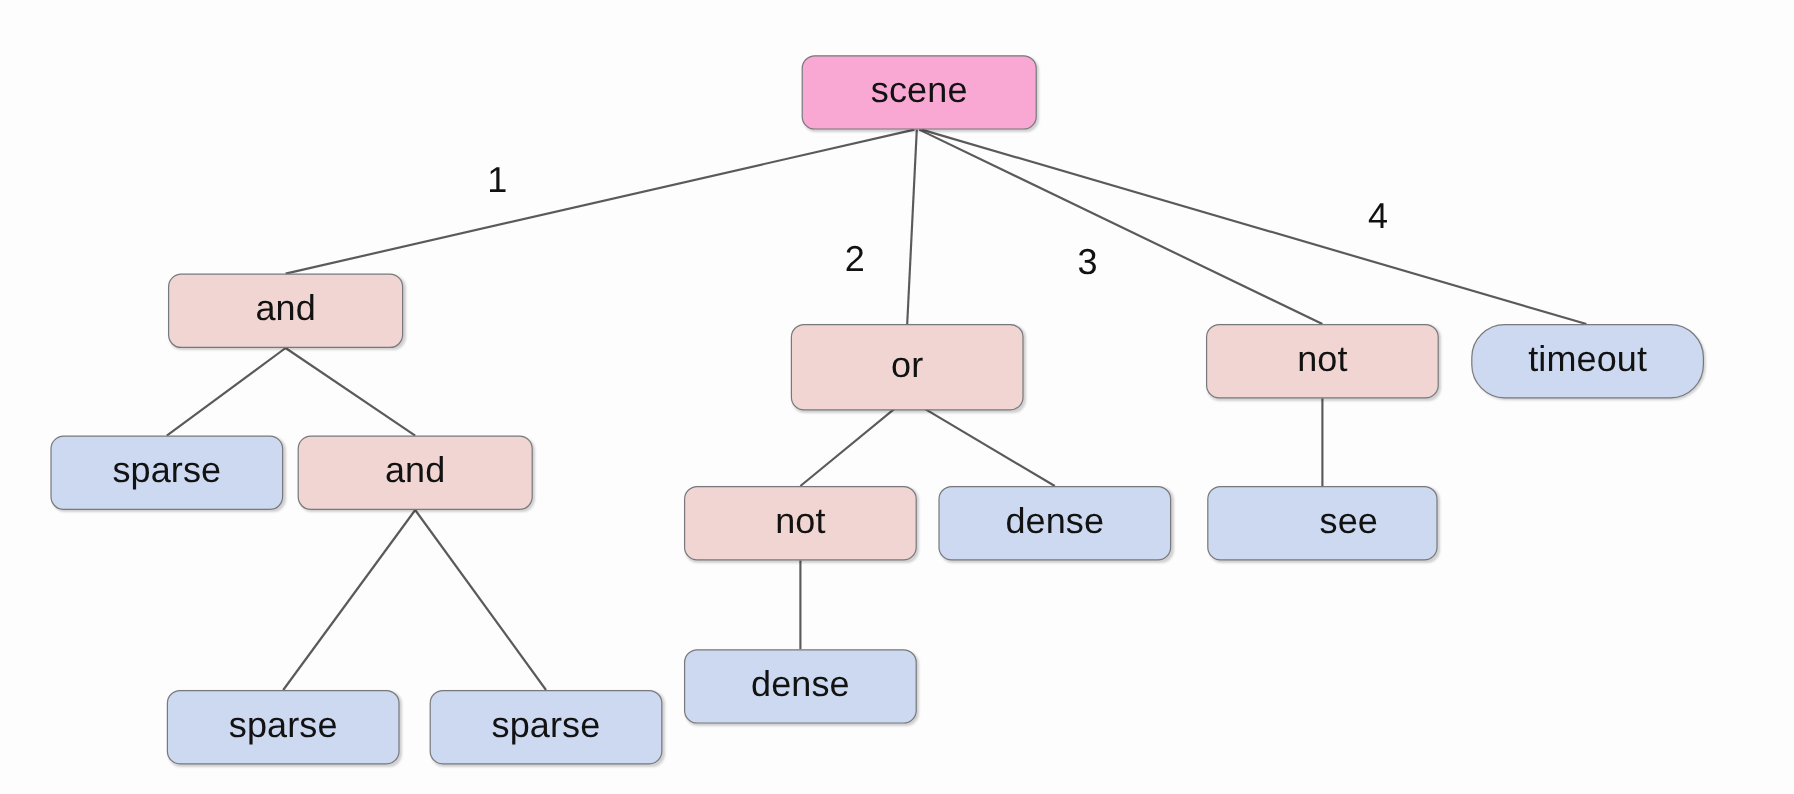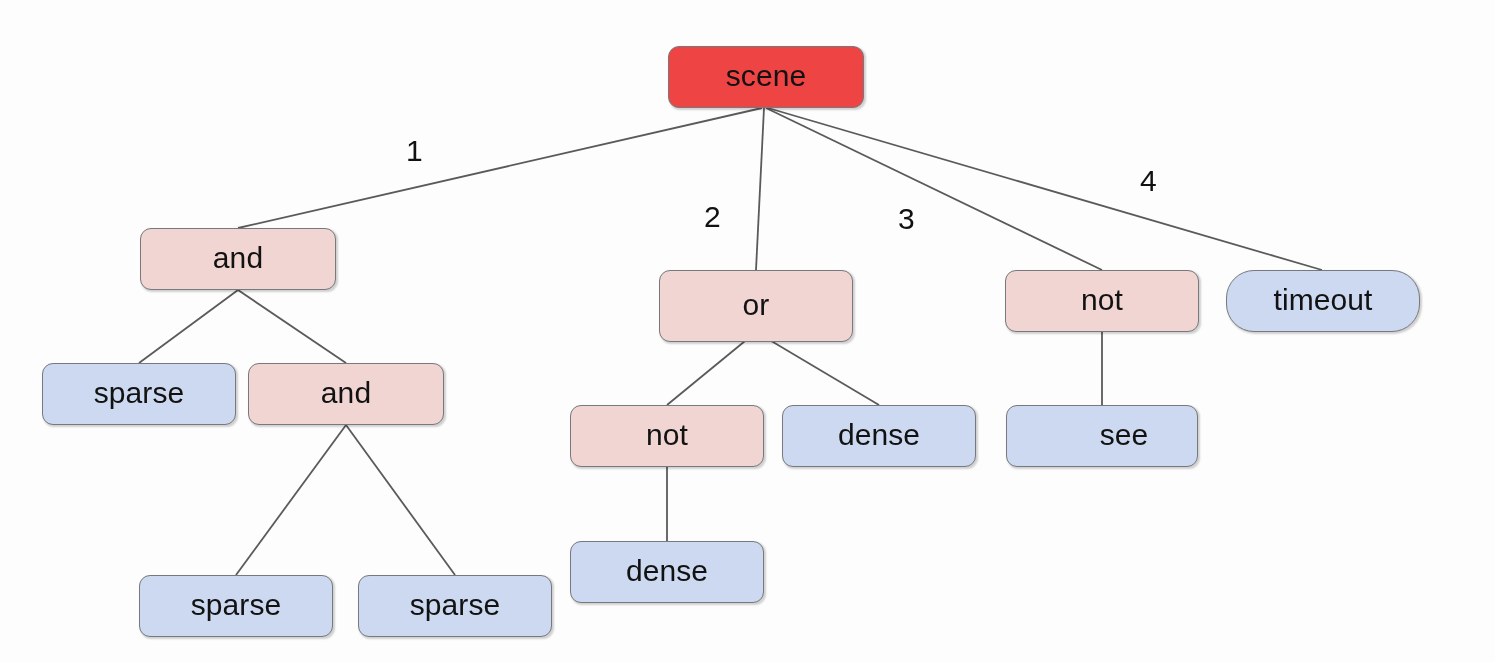--- a/index.html
+++ b/index.html
@@ -62,21 +62,21 @@
       <line x1="238" y1="290" x2="139" y2="363" stroke="#5a5a5a" stroke-width="1.8"></line>
       <line x1="238" y1="290" x2="346" y2="363" stroke="#5a5a5a" stroke-width="1.8"></line>
       <line x1="346" y1="425" x2="236" y2="575" stroke="#5a5a5a" stroke-width="1.8"></line>
       <line x1="346" y1="425" x2="455" y2="575" stroke="#5a5a5a" stroke-width="1.8"></line>
       <line x1="756" y1="332" x2="667" y2="405" stroke="#5a5a5a" stroke-width="1.8"></line>
       <line x1="756" y1="332" x2="879" y2="405" stroke="#5a5a5a" stroke-width="1.8"></line>
       <line x1="667" y1="467" x2="667" y2="541" stroke="#5a5a5a" stroke-width="1.8"></line>
       <line x1="1102" y1="332" x2="1102" y2="405" stroke="#5a5a5a" stroke-width="1.8"></line>
     </svg>
   <div id="node-layer">
-      <div class="node" style="left: 668px; top: 46px; width: 196px; height: 62px; background: #ef4444;">
+      <div class="node" style="left: 668px; top: 46px; width: 196px; height: 62px; background: #f9a8d4;">
         <span class="node-label">scene</span>
       </div>
       <div class="node" style="left: 140px; top: 228px; width: 196px; height: 62px; background: rgb(240, 213, 210);">
         <span class="node-label">and</span>
       </div>
       <div class="node" style="left: 42px; top: 363px; width: 194px; height: 62px; background: rgb(204, 217, 240);">
         <span class="node-label">sparse</span>
       </div>
       <div class="node" style="left: 248px; top: 363px; width: 196px; height: 62px; background: rgb(240, 213, 210);">
         <span class="node-label">and</span>

